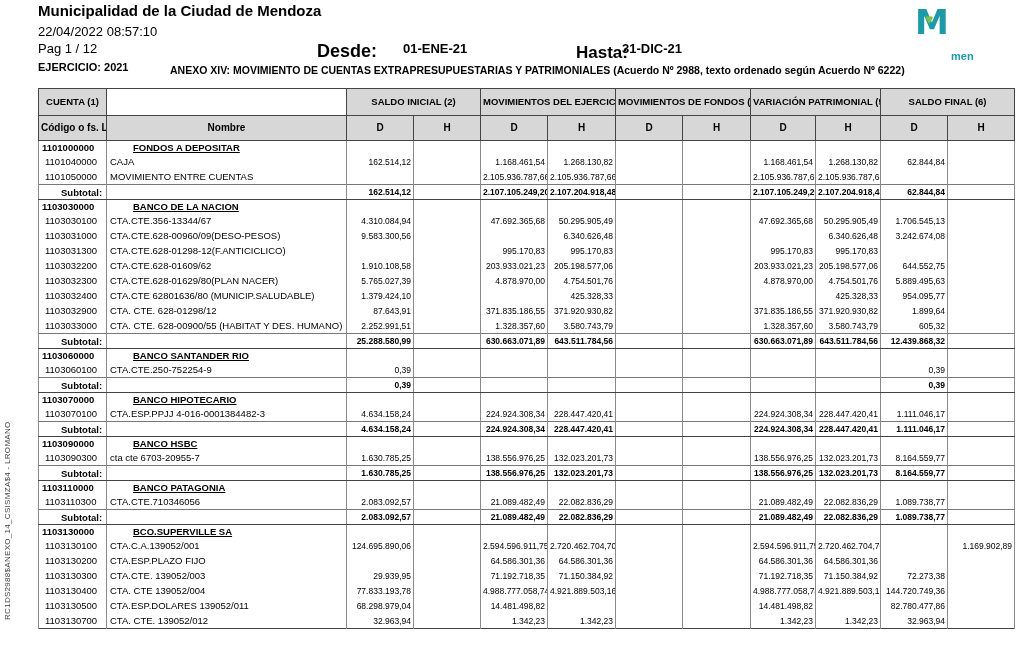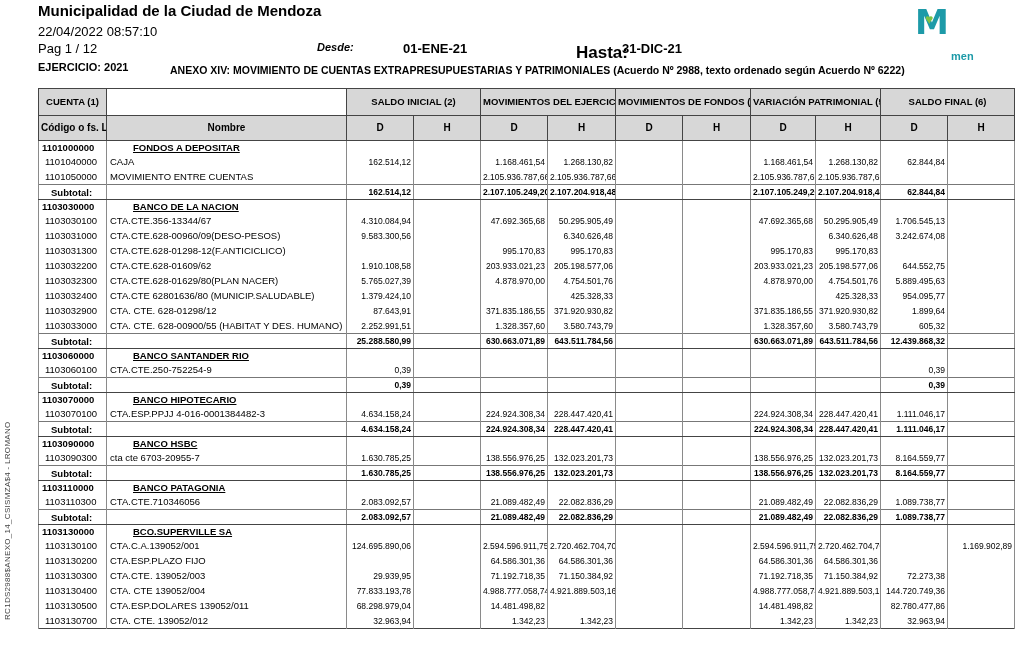--- a/index.html
+++ b/index.html
@@ -4,21 +4,21 @@
 <style>
   html,body{margin:0;padding:0;}
   body{
     width:1024px;height:645px;position:relative;background:#ffffff;
     font-family:"Liberation Sans", sans-serif;color:#000;overflow:hidden;
   }
   
   .org-title{position:absolute;left:38px;top:2px;font-size:15px;font-weight:bold;}
   .dt{position:absolute;left:38px;top:24px;font-size:13px;}
   .pag{position:absolute;left:38px;top:41px;font-size:13px;}
-  .desde-label{position:absolute;left:317px;top:41px;font-size:11px;font-weight:bold;font-style:italic;}
+  .desde-label{position:absolute;left:317px;top:41px;font-size:18px;font-weight:bold;}
   .desde-value{position:absolute;left:403px;top:41px;font-size:13px;font-weight:bold;}
   .hasta-label{position:absolute;left:528px;top:43px;font-size:17px;font-weight:bold;padding-left:48px;}
   .hasta-value{position:absolute;left:622px;top:41px;font-size:13px;font-weight:bold;}
   .ejercicio{position:absolute;left:38px;top:61px;font-size:11px;font-weight:bold;}
   .report-title{position:absolute;left:170px;top:64px;width:845px;font-size:10.5px;font-weight:bold;}
   
   .logo{position:absolute;left:915px;top:3px;display:flex;align-items:flex-start;}
   .logo-m{position:relative;width:34px;height:38px;}
   .m-letter{font-size:34px;font-weight:bold;color:#1d9aa8;line-height:38px;font-family:"DejaVu Sans",sans-serif;}
   .m-heart{position:absolute;left:10px;top:9px;font-size:14px;color:#7fc243;line-height:14px;}
@@ -45,21 +45,21 @@
   thead tr.gr th{height:24px;}
   thead tr.sub th{height:22px;font-size:10px;}
   td{border-left:1px solid #8a8a8a;border-right:1px solid #8a8a8a;font-size:9.5px;padding:0 3px;}
   td.num{text-align:right;font-size:8.5px;padding:0 2px;}
   tr.sec-row td{border-top:1px solid #444;height:13px;}
   td.sec-code{font-weight:bold;font-size:9.5px;}
   td.sec-name{font-weight:bold;text-decoration:underline;padding-left:26px;}
   tr.detail-row td{height:15px;}
   td.det-code{padding-left:6px;}
   tr.subtotal-row td{border-top:1px solid #777;border-bottom:1.5px solid #444;height:14px;font-weight:bold;}
-  td.sub-label{padding-left:12px;font-size:9.5px;}
+  td.sub-label{padding-left:22px;font-size:9.5px;}
 </style>
 </head>
 <body>
 
 <div class="org-title">Municipalidad de la Ciudad de Mendoza</div>
 <div class="dt">22/04/2022 08:57:10</div>
 <div class="pag">Pag 1 / 12</div>
 <div class="desde-label">Desde:</div>
 <div class="desde-value">01-ENE-21</div>
 <div class="hasta-label">Hasta:</div>

